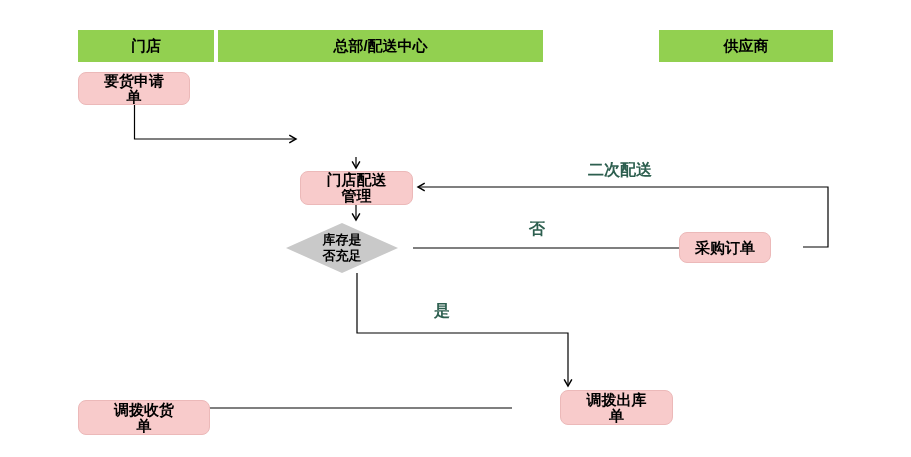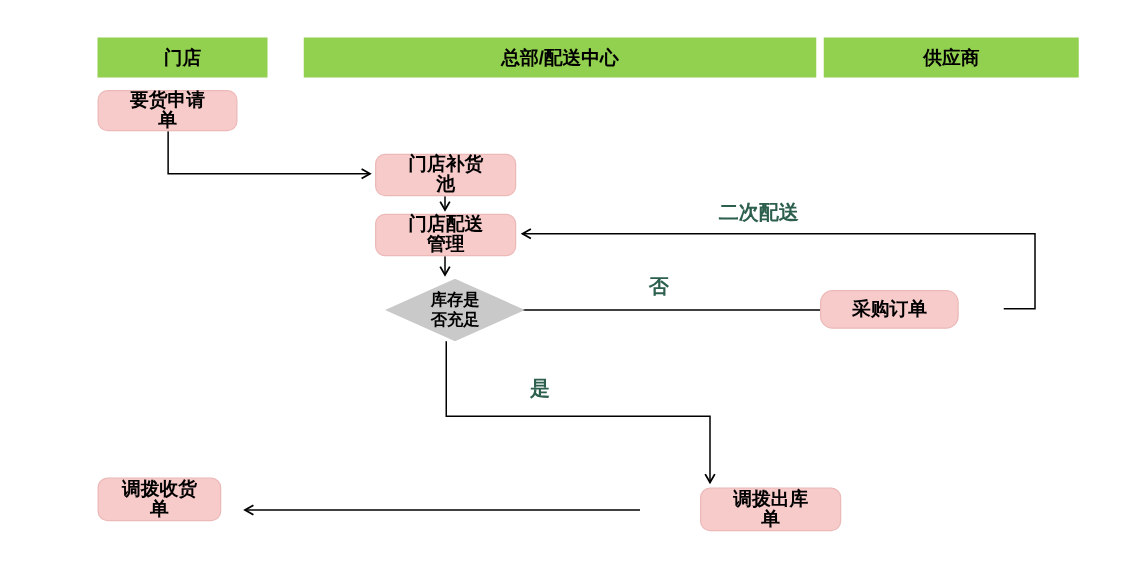--- a/index.html
+++ b/index.html
@@ -22,47 +22,47 @@
     font-size: 15px; color: var(--node-text, #000);
   }
   .node {
     position: absolute; background: var(--node-fill, #F8CBCB);
     border: 1px solid var(--node-border, #ECB9B9);
     border-radius: 8px;
     display: flex; align-items: center; justify-content: center;
     text-align: center; font-size: 15px; line-height: 16px;
     color: var(--node-text, #000); white-space: pre-line;
   }
-  .decision-wrap { position: absolute; left: 308px; top: 223px; width: 112px; height: 50px; }
+  .decision-wrap { position: absolute; left: 286px; top: 223px; width: 112px; height: 50px; }
   .decision-wrap svg { position: absolute; left: 0; top: 0; }
   .decision-wrap polygon { fill: var(--decision-fill, #C9C9C9); }
   .decision-label {
     position: absolute; left: 0; top: 0; width: 112px; height: 50px;
     display: flex; align-items: center; justify-content: center;
     text-align: center; font-size: 13px; line-height: 16px;
     color: var(--node-text, #000); white-space: pre-line;
   }
   .edge-label {
-    position: absolute; text-align: left;
+    position: absolute; text-align: center;
     font-size: 16px; color: var(--edge-label, #2D5F4F);
   }
   .el-secondary { left: 575px; top: 160px; width: 90px; }
   .el-no  { left: 519px; top: 219px; width: 36px; }
   .el-yes { left: 424px; top: 301px; width: 36px; }
   
   .n-request  { left: 78px;  top: 72px;  width: 112px; height: 33px; }
   .n-pool     { left: 300px; top: 123px; width: 113px; height: 34px; }
   .n-dispatch { left: 300px; top: 171px; width: 113px; height: 34px; }
-  .n-purchase { left: 656px; top: 232px; width: 111px; height: 31px; border-radius: 10px; }
+  .n-purchase { left: 679px; top: 232px; width: 92px; height: 31px; }
   .n-outbound { left: 512px; top: 390px; width: 113px; height: 35px; margin-left: 48px; }
-  .n-receipt  { left: 78px;  top: 382px; width: 99px; height: 35px; }
+  .n-receipt  { left: 78px;  top: 400px; width: 132px; height: 35px; }
   
   .lane-store    { left: 78px;  top: 30px; width: 136px; height: 32px; }
-  .lane-hq       { left: 243px; top: 30px; width: 410px; height: 32px; }
-  .lane-supplier { left: 659px; top: 30px; width: 204px; height: 32px; }
+  .lane-hq       { left: 218px; top: 30px; width: 325px; height: 32px; }
+  .lane-supplier { left: 659px; top: 30px; width: 174px; height: 32px; }
 </style>
 </head>
 <body>
 
 <div class="canvas">
 
   <svg class="edge-layer" width="911" height="457" viewBox="0 0 911 457">
     <defs>
       <marker id="arrowhead" viewBox="0 0 10 10" refX="8" refY="5" markerWidth="8" markerHeight="8" orient="auto">
         <path d="M1,1 L8,5 L1,9" fill="none" stroke-width="1.5"></path>
@@ -76,22 +76,20 @@
     <polyline class="edge" points="357,273 357,333 568,333 568,386" marker-end="url(#arrowhead)"></polyline>
     <polyline class="edge" points="512,408 196,408" marker-end="url(#arrowhead)"></polyline>
   </svg>
 
   <div class="lane lane-store">门店</div>
   <div class="lane lane-hq">总部/配送中心</div>
   <div class="lane lane-supplier">供应商</div>
 
   <div class="node n-request">要货申请
 单</div>
-  <div class="node n-pool">门店补货
-池</div>
   <div class="node n-dispatch">门店配送
 管理</div>
   <div class="node n-purchase">采购订单</div>
   <div class="node n-outbound">调拨出库
 单</div>
   <div class="node n-receipt">调拨收货
 单</div>
 
   <div class="decision-wrap">
     <svg width="112" height="50" viewBox="0 0 112 50">

